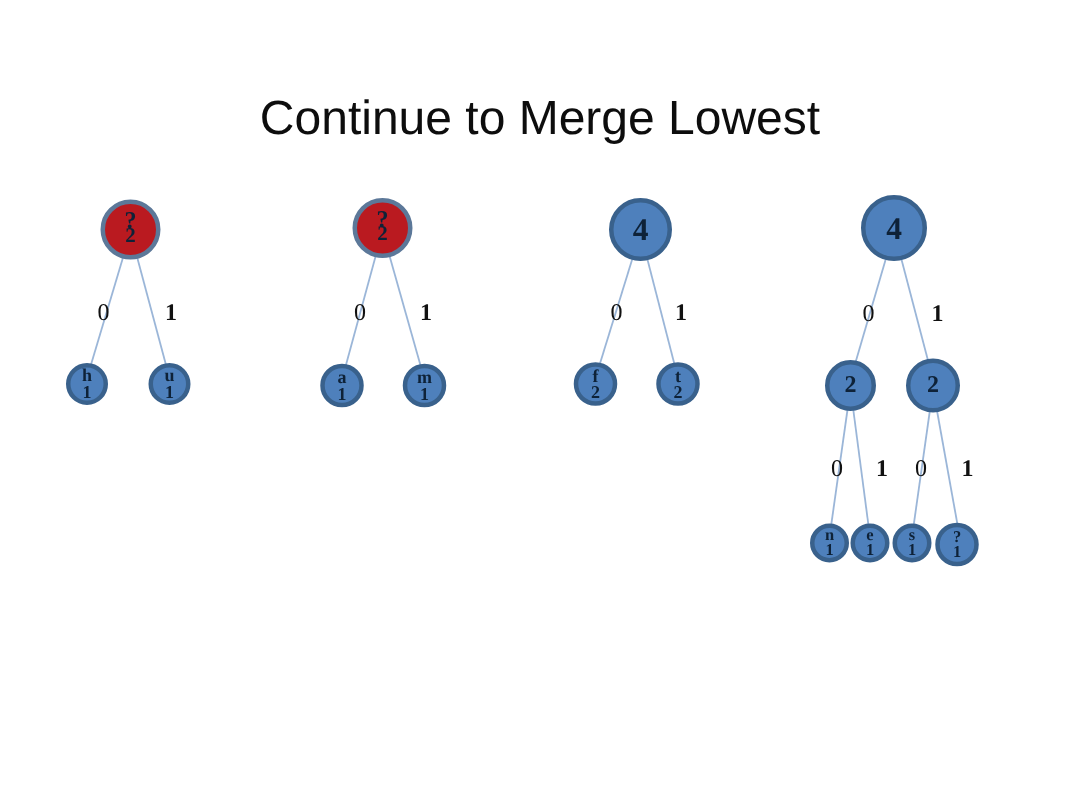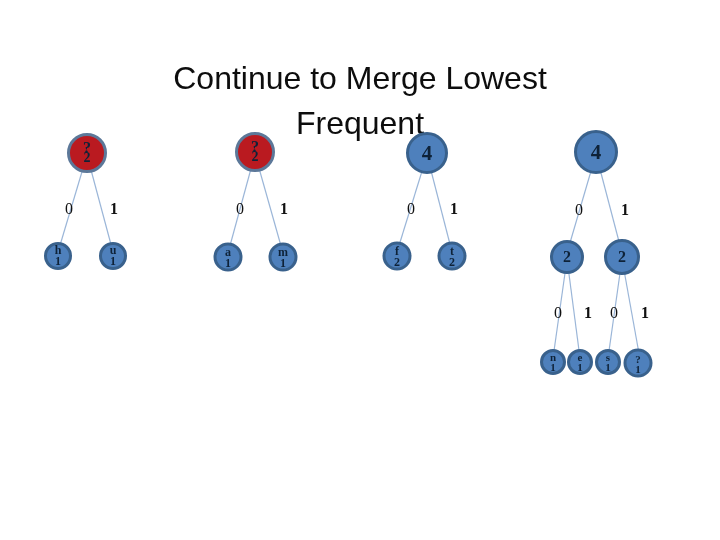--- a/index.html
+++ b/index.html
@@ -37,21 +37,20 @@
   }
   .el.one{font-weight:700;}
 </style>
 </head>
 <body>
 
 <div class="slide">
 
   <div class="title">
     <div>Continue to Merge Lowest</div>
-    <div>Frequent</div>
   </div>
 
   <svg class="edges" viewBox="0 0 720 540">
 
     <line x1="87" y1="155" x2="58" y2="252"></line>
     <line x1="87" y1="155" x2="113" y2="252"></line>
 
     <line x1="255" y1="154" x2="228" y2="253"></line>
     <line x1="255" y1="154" x2="283" y2="253"></line>
 

